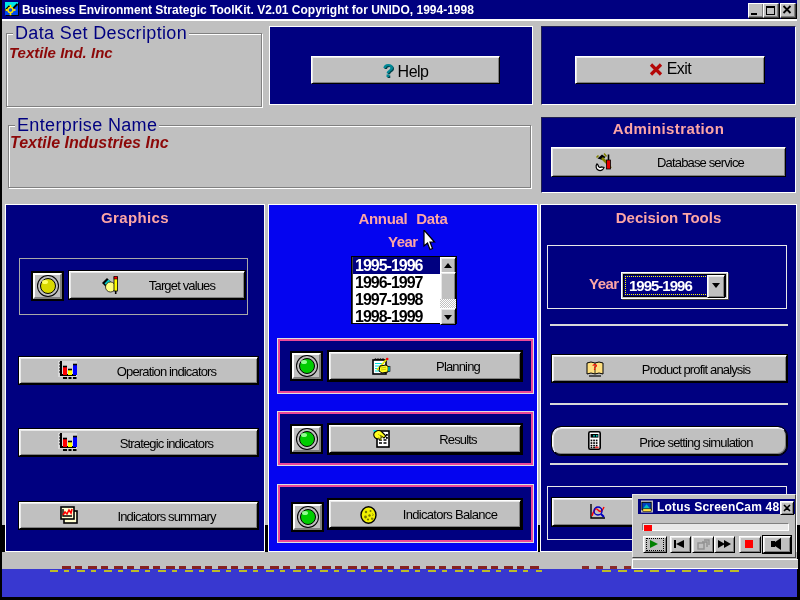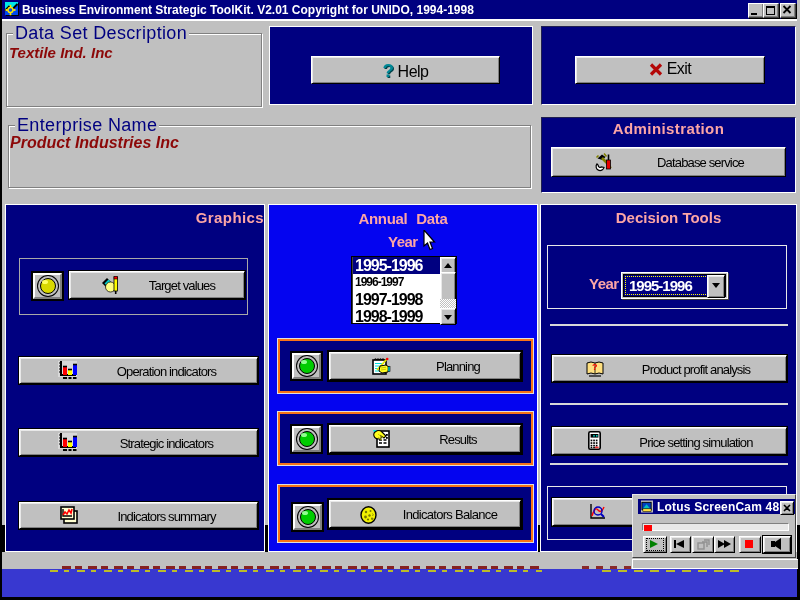--- a/index.html
+++ b/index.html
@@ -26,21 +26,21 @@
   .b-sunk{border-top:1px solid #202050;border-left:1px solid #202050;border-bottom:1px solid #fff;border-right:1px solid #fff;}
   
   .btn{position:absolute;background:#c0c0c0;
        border-top:1px solid #fff;border-left:1px solid #fff;
        border-right:1px solid #000;border-bottom:1px solid #000;
        box-shadow:inset 1px 1px 0 #e8e8e8, inset -1px -1px 0 #808080;}
   .btn-k{outline:1px solid #000;} 
   .yellow{color:#fca5a5;font-weight:bold;}
   .panhead{position:absolute;width:100%;text-align:center;font-size:15px;letter-spacing:0.4px;}
   
-  .ngroup{position:absolute;background:#000080;border:2px solid #f97316;box-shadow:-1px -1px 0 #dfdfdf,1px 1px 0 #dfdfdf, -1px 1px 0 #dfdfdf, 1px -1px 0 #dfdfdf;}
+  .ngroup{position:absolute;background:#000080;border:2px solid #ec4899;box-shadow:-1px -1px 0 #dfdfdf,1px 1px 0 #dfdfdf, -1px 1px 0 #dfdfdf, 1px -1px 0 #dfdfdf;}
   .ledbtn{position:absolute;background:#c0c0c0;border:2px solid #000;}
   .ledface{position:absolute;left:0;top:0;right:0;bottom:0;
        border-top:2px solid #fff;border-left:2px solid #fff;
        border-right:2px solid #808080;border-bottom:2px solid #808080;}
   .led{position:absolute;border-radius:50%;}
   .btxt{font-size:13px;color:#000;letter-spacing:-0.85px;}
 </style>
 </head>
 <body>
 <div id="win">
@@ -93,41 +93,41 @@
     <div class="btn" style="left:33px;top:29px;width:188px;height:26px;">
       <div style="position:absolute;width:100%;text-align:center;top:3px;font-size:16px;color:#000;letter-spacing:-0.5px;">
         <svg width="14" height="13" viewBox="0 0 14 13" style="vertical-align:-2px">
             <path d="M2 1.5 L12 11.5 M12 1.5 L2 11.5" stroke="#b40808" stroke-width="3.2"></path>
           </svg> Exit</div>
     </div>
   </div>
 
   <div class="gbox" style="left:6px;top:125px;width:521px;height:61px;">
     <div class="glabel">Enterprise Name</div>
-    <div class="abs redit" style="left:1px;top:8px;font-size:16px;">Product Industries Inc</div>
+    <div class="abs redit" style="left:1px;top:8px;font-size:16px;">Textile Industries Inc</div>
   </div>
 
   <div class="navypanel b-sunk" style="left:539px;top:117px;width:253px;height:74px;">
     <div class="panhead yellow" style="top:2px;">Administration</div>
     <div class="btn" style="left:9px;top:29px;width:233px;height:28px;">
       <svg class="abs" style="left:43px;top:4px;" width="20" height="20" viewBox="0 0 20 20">
         <path d="M2.5 6.5 L7 2.5 L10.5 5 L7.5 8 Z" fill="#000"></path>
         <path d="M1.5 5.5 L3.5 3.5 M9 1.5 L11.5 4.5" stroke="#808000" stroke-width="1.6"></path>
         <path d="M7 6 L14 13" stroke="#808000" stroke-width="2.6"></path>
         <path d="M14 13 L16 16" stroke="#808000" stroke-width="1.8"></path>
         <path d="M2 12 a4 4 0 1 0 7 3.4 l-2.4 -0.6 a2 2 0 0 1 -3.4 -1.6 z" fill="#fff" stroke="#000" stroke-width="1.2"></path>
         <path d="M13.5 2.5 L13.5 8" stroke="#000" stroke-width="1.6"></path>
         <rect x="11.5" y="8" width="4" height="9" fill="#e80000" stroke="#000" stroke-width="0.8"></rect>
       </svg>
       <div class="abs btxt" style="left:72px;top:7px;width:153px;text-align:center;">Database service</div>
     </div>
   </div>
 
   <div class="navypanel b-raise" style="left:3px;top:204px;width:258px;height:346px;">
-    <div class="panhead yellow" style="top:4px;text-align:right;">Graphics</div>
+    <div class="panhead yellow" style="top:4px;">Graphics</div>
 
     <div class="abs" style="left:13px;top:53px;width:227px;height:55px;border:1px solid #a8a8a8;"></div>
     <div class="ledbtn" style="left:25px;top:66px;width:29px;height:26px;">
       <div class="ledface"></div>
       <div class="led" style="left:7px;top:5px;width:14px;height:14px;background:#d8d800;border:1px solid #000;box-shadow:0 0 0 2px #c0c0c0, 0 0 0 3px #000;"></div>
       <div class="led" style="left:9px;top:7px;width:6px;height:4px;background:#ffff60;"></div>
     </div>
     <div class="btn btn-k" style="left:63px;top:66px;width:174px;height:26px;">
       <svg class="abs" style="left:30px;top:3px" width="20" height="20" viewBox="0 0 20 20">
         <path d="M2 8 L7 3 L11 7 L6 12 Z" fill="#000"></path>
@@ -187,21 +187,21 @@
   <div class="navypanel b-raise" style="left:266px;top:204px;width:268px;height:346px;background:#0404f0;">
     <div class="panhead yellow" style="top:5px;word-spacing:5px;letter-spacing:-0.3px;">Annual Data</div>
     <div class="abs yellow" style="left:119px;top:28px;font-size:15px;letter-spacing:-0.5px;">Year</div>
 
     <svg class="abs" style="left:154px;top:25px" width="13" height="21" viewBox="0 0 13 21">
       <path d="M1 0 L1 16 L4.5 13 L7 19.5 L9.5 18.5 L7 12 L11.5 12 Z" fill="#fff" stroke="#000" stroke-width="1.2"></path>
     </svg>
 
     <div class="abs" style="left:82px;top:51px;width:104px;height:66px;background:#fff;border:1px solid #000;box-shadow:1px 1px 0 #404040 inset;">
       <div class="abs" style="left:1px;top:0px;width:86px;height:17px;background:#000080;color:#fff;font-weight:bold;font-size:16px;letter-spacing:-1px;line-height:17px;padding-left:2px;">1995-1996</div>
-      <div class="abs" style="left:3px;top:17px;height:17px;color:#000;font-weight:bold;font-size:12px;letter-spacing:-1px;line-height:17px;">1996-1997</div>
+      <div class="abs" style="left:3px;top:17px;height:17px;color:#000;font-weight:bold;font-size:16px;letter-spacing:-1px;line-height:17px;">1996-1997</div>
       <div class="abs" style="left:3px;top:34px;height:17px;color:#000;font-weight:bold;font-size:16px;letter-spacing:-1px;line-height:17px;">1997-1998</div>
       <div class="abs" style="left:3px;top:51px;height:17px;color:#000;font-weight:bold;font-size:16px;letter-spacing:-1px;line-height:17px;">1998-1999</div>
 
       <div class="abs" style="right:0;top:0;width:16px;height:66px;background:#fff;">
         <div class="btn" style="left:0;top:0;width:14px;height:15px;">
             <div style="position:absolute;left:3px;top:5px;width:0;height:0;border-left:4px solid transparent;border-right:4px solid transparent;border-bottom:5px solid #000;"></div>
           </div>
         <div class="btn" style="left:0;top:15px;width:14px;height:27px;"></div>
         <div class="abs" style="left:0;top:42px;width:16px;height:10px;background:repeating-conic-gradient(#fff 0% 25%, #c0c0c0 0% 50%) 0 0/2px 2px;"></div>
         <div class="btn" style="left:0;top:51px;width:14px;height:15px;">
@@ -299,21 +299,21 @@
     <div class="btn btn-k" style="left:11px;top:150px;width:233px;height:25px;">
       <svg class="abs" style="left:32px;top:3px" width="20" height="19" viewBox="0 0 20 19">
         <path d="M2 4 Q6 2 10 4 Q14 2 18 4 L18 15 Q14 13 10 15 Q6 13 2 15 Z" fill="#ffe080" stroke="#000" stroke-width="1"></path>
         <path d="M10 4 L10 15" stroke="#000" stroke-width="0.8"></path>
         <text x="7" y="11" font-size="9" font-weight="bold" fill="#ff0000">?</text>
         <path d="M4 17 H16" stroke="#000" stroke-width="1.2"></path>
       </svg>
       <div class="abs btxt" style="left:67px;top:6px;width:152px;text-align:center;">Product profit analysis</div>
     </div>
 
-    <div class="btn btn-k" style="left:11px;top:222px;width:233px;height:26px;">
+    <div class="btn btn-k" style="left:11px;top:222px;width:233px;height:26px;border-radius:9px;">
       <svg class="abs" style="left:35px;top:3px" width="13" height="19" viewBox="0 0 13 19">
         <rect x="0.8" y="0.8" width="11.4" height="17.4" rx="1.5" fill="#fff" stroke="#000" stroke-width="1.6"></rect>
         <rect x="2.6" y="3" width="7.8" height="3.6" fill="#000"></rect>
         <circle cx="6" cy="4.8" r="0.9" fill="#00e0d0"></circle>
           <circle cx="8.8" cy="4.8" r="0.9" fill="#00e0d0"></circle>
         <g fill="#000">
           <rect x="2.6" y="8.6" width="1.7" height="1.7"></rect>
             <rect x="5.2" y="8.6" width="1.7" height="1.7"></rect>
             <rect x="7.8" y="8.6" width="1.7" height="1.7"></rect>
           <rect x="2.6" y="11.2" width="1.7" height="1.7"></rect>

